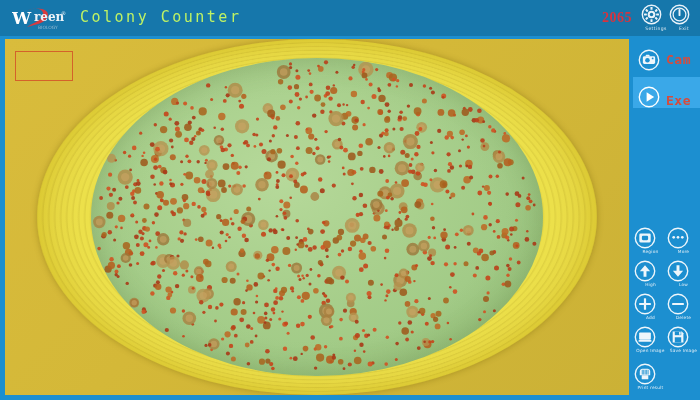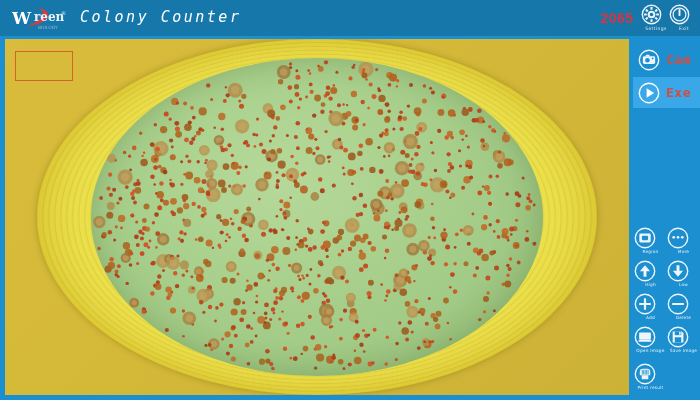--- a/index.html
+++ b/index.html
@@ -18,31 +18,30 @@
   
   .titlebar{
     position:absolute;left:0;top:0;width:700px;height:36px;
     background:#1677ab;
   }
   .logo{
     position:absolute;left:12px;top:3px;width:62px;height:30px;
   }
   .app-title{
     position:absolute;left:80px;top:8px;
-    color:#ffffff;font-size:15px;letter-spacing:2.5px;
+    color:#bef264;font-size:15px;letter-spacing:2.5px;
     font-family:"DejaVu Sans Mono", monospace;
     white-space:nowrap;
-    font-style:italic;
   }
   .count-badge{
     position:absolute;left:596px;top:10px;width:42px;
     text-align:center;
     color:#d6343f;font-size:14px;font-weight:bold;
     letter-spacing:0.5px;
-    font-family:Liberation Sans, sans-serif;
+    font-family:Liberation Serif, serif;
   }
   .topbtn{
     position:absolute;top:4px;width:30px;height:30px;
     text-align:center;cursor:pointer;
   }
   .topbtn .ic{display:block;margin:0 auto;}
   .topbtn .lb{
     display:block;color:#dfeaf2;font-size:4.5px;
     letter-spacing:.4px;margin-top:1px;
     font-family:"DejaVu Sans", sans-serif;
@@ -126,21 +125,21 @@
     position:absolute;left:0;width:67px;height:31px;
     display:flex;align-items:center;cursor:pointer;
   }
   .side-btn .sico{margin-left:5px;}
   .side-btn .slabel{
     margin-left:6px;color:#d84b3c;font-size:13px;font-weight:bold;
     font-family:"DejaVu Sans Mono", monospace;
     letter-spacing:.5px;
   }
   #side-cam{top:7px;}
-  #side-exe{top:40px;background:#3aa8e8;}
+  #side-exe{top:40px;background:#3aa8e8;align-items:flex-end;}
 
   
   .toolgrid{
     position:absolute;left:0;top:190px;width:67px;height:170px;
   }
   .tool{
     position:absolute;width:33px;height:32px;
     text-align:center;cursor:pointer;
   }
   .tool .tlabel{

